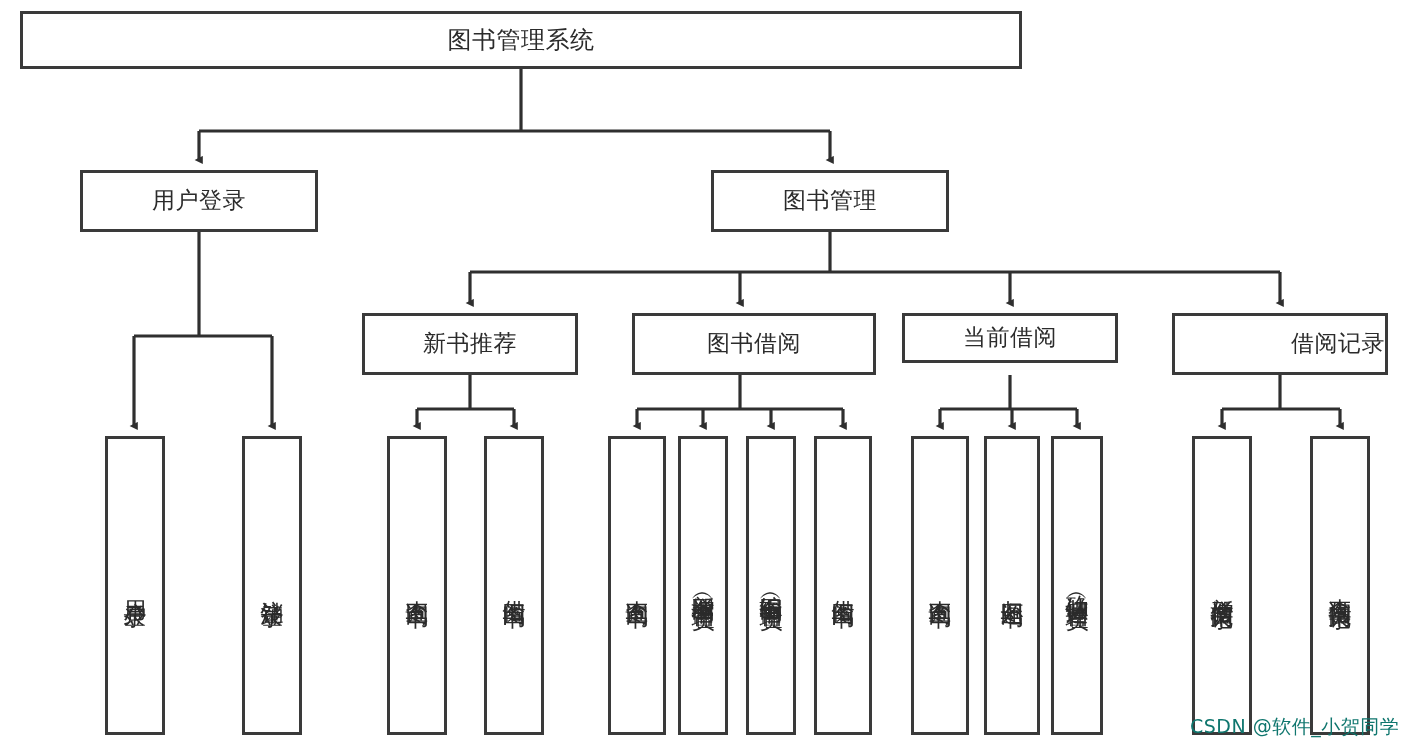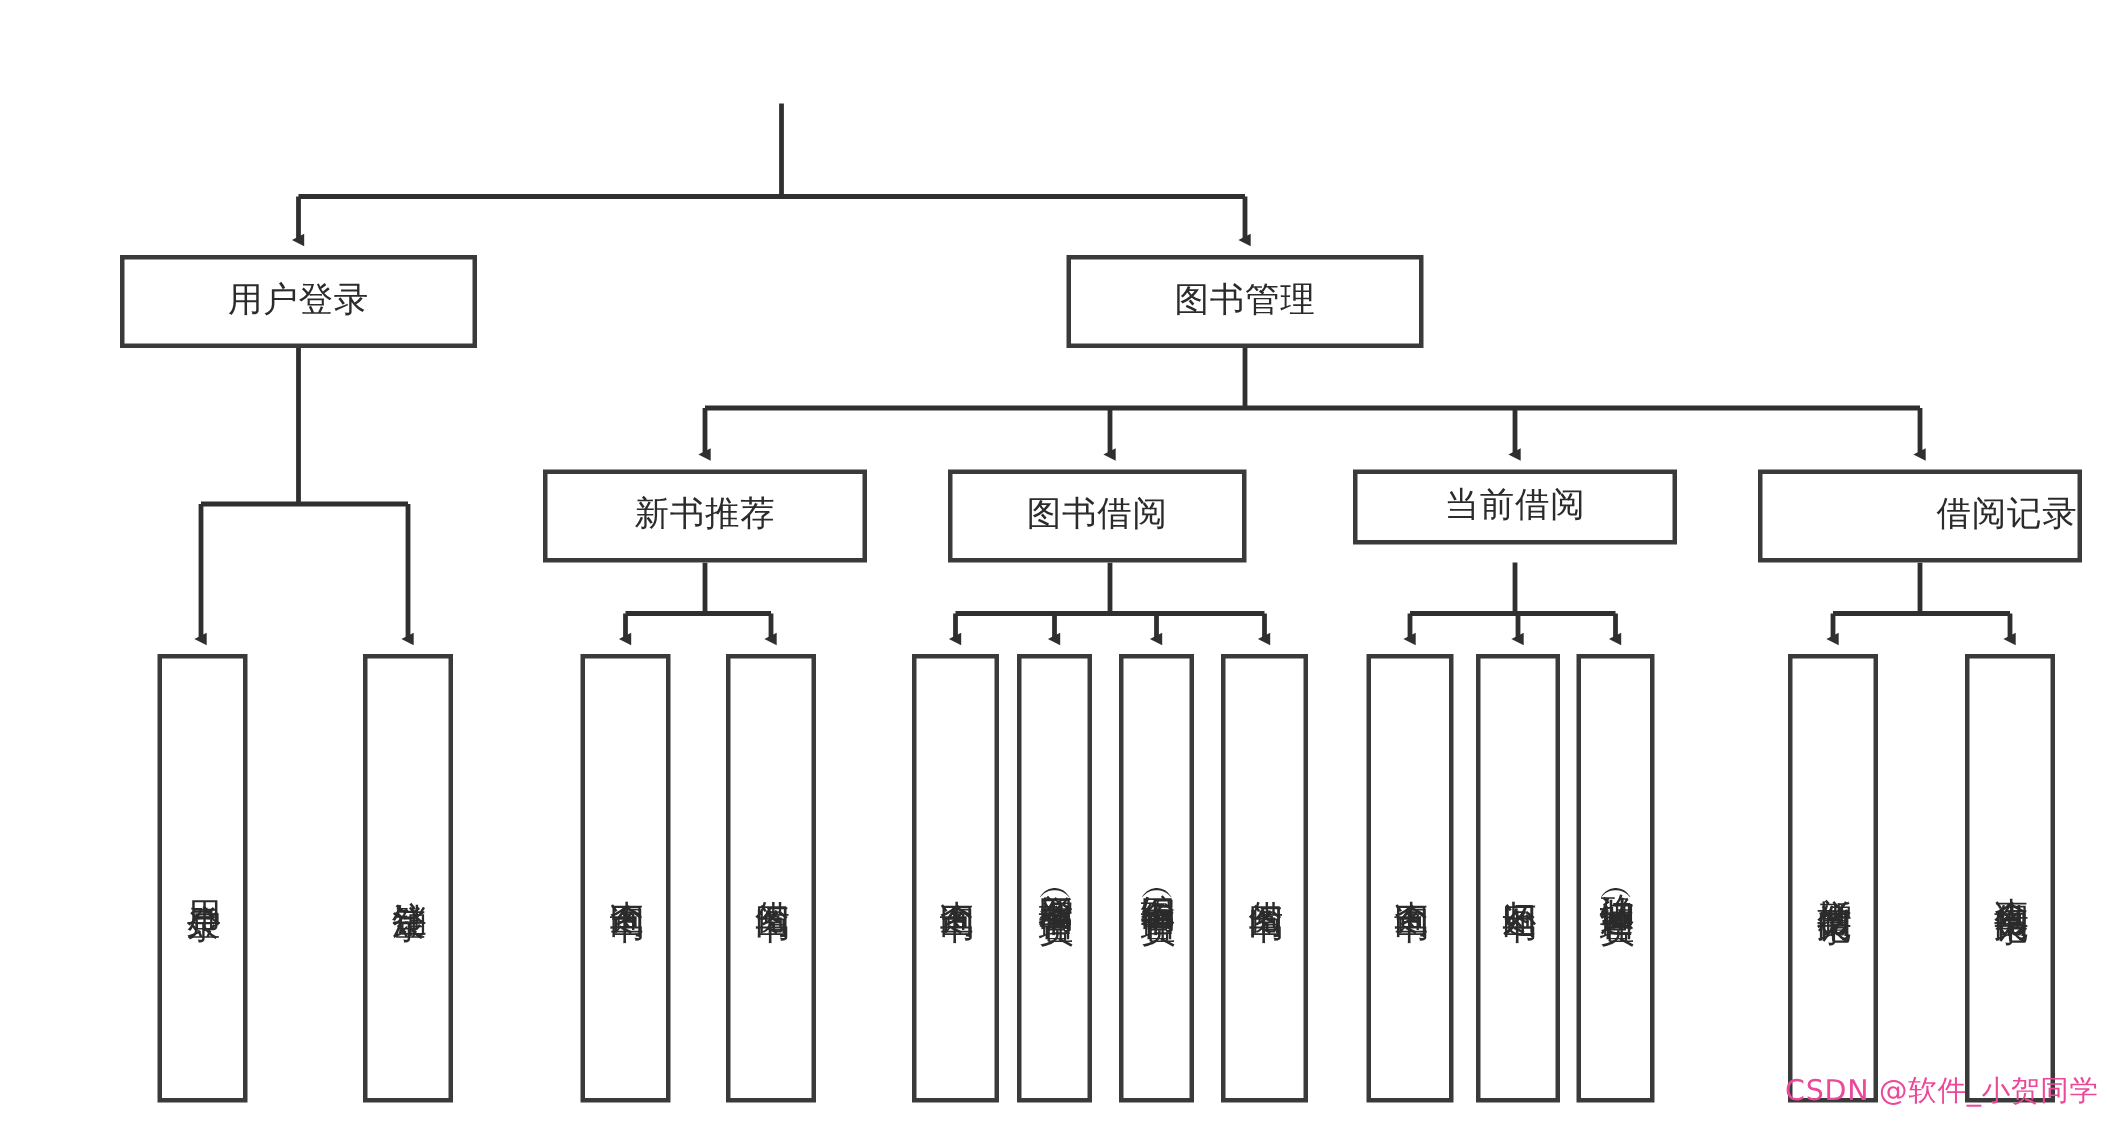--- a/index.html
+++ b/index.html
@@ -52,21 +52,21 @@
     writing-mode: vertical-rl;
     text-orientation: upright;
     font-size: 23px;
     letter-spacing: 2px;
     line-height: 1;
   }
   .node.root .node-label { font-size: 24px; }
   .watermark {
     position: absolute;
     font-size: 19px;
-    color: #ec4899;
+    color: #0f766e;
     white-space: nowrap;
     letter-spacing: 0.5px;
     font-family: "DejaVu Sans", "Liberation Sans", sans-serif;
   }
 </style>
 </head>
 <body>
 
 <div id="diagram-root">
 
@@ -116,32 +116,35 @@
       <path d="M1012,409 L1012,426" marker-end="url(#arrowhead)"></path>
       <path d="M1077,409 L1077,426" marker-end="url(#arrowhead)"></path>
 
       <path d="M1280,375 L1280,409"></path>
       <path d="M1222,409 L1340,409"></path>
       <path d="M1222,409 L1222,426" marker-end="url(#arrowhead)"></path>
       <path d="M1340,409 L1340,426" marker-end="url(#arrowhead)"></path>
     </g>
   </svg>
 
+  <div class="node horizontal root" style="left:20px; top:11px; width:1002px; height:58px;">
+    <span class="node-label">图书管理系统</span>
+  </div>
 
   <div class="node horizontal" style="left:80px; top:170px; width:238px; height:62px;">
     <span class="node-label">用户登录</span>
   </div>
   <div class="node horizontal" style="left:711px; top:170px; width:238px; height:62px;">
     <span class="node-label">图书管理</span>
   </div>
 
   <div class="node horizontal" style="left:362px; top:313px; width:216px; height:62px;align-items:center;">
     <span class="node-label">新书推荐</span>
   </div>
-  <div class="node horizontal" style="left:632px; top:313px; width:199px; height:62px;">
+  <div class="node horizontal" style="left:632px; top:313px; width:244px; height:62px;">
     <span class="node-label">图书借阅</span>
   </div>
   <div class="node horizontal" style="left:902px; top:313px; width:216px; height:50px;">
     <span class="node-label">当前借阅</span>
   </div>
   <div class="node horizontal" style="left:1172px; top:313px; width:216px; height:62px;justify-content:flex-end;">
     <span class="node-label">借阅记录</span>
   </div>
 
   <div class="node vertical" style="left:105px; top:436px; width:60px; height:299px;">

